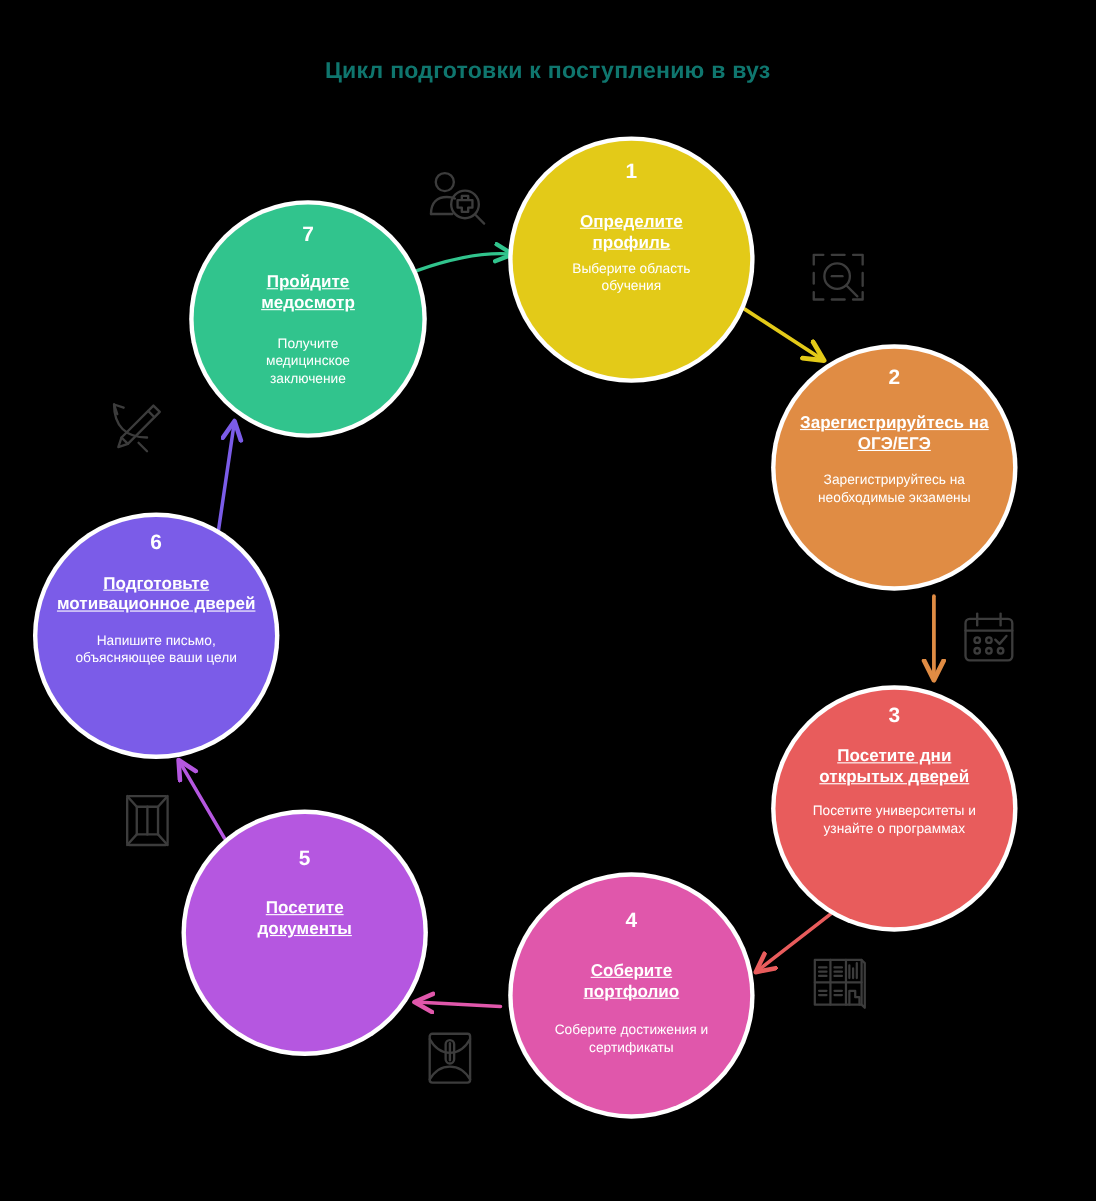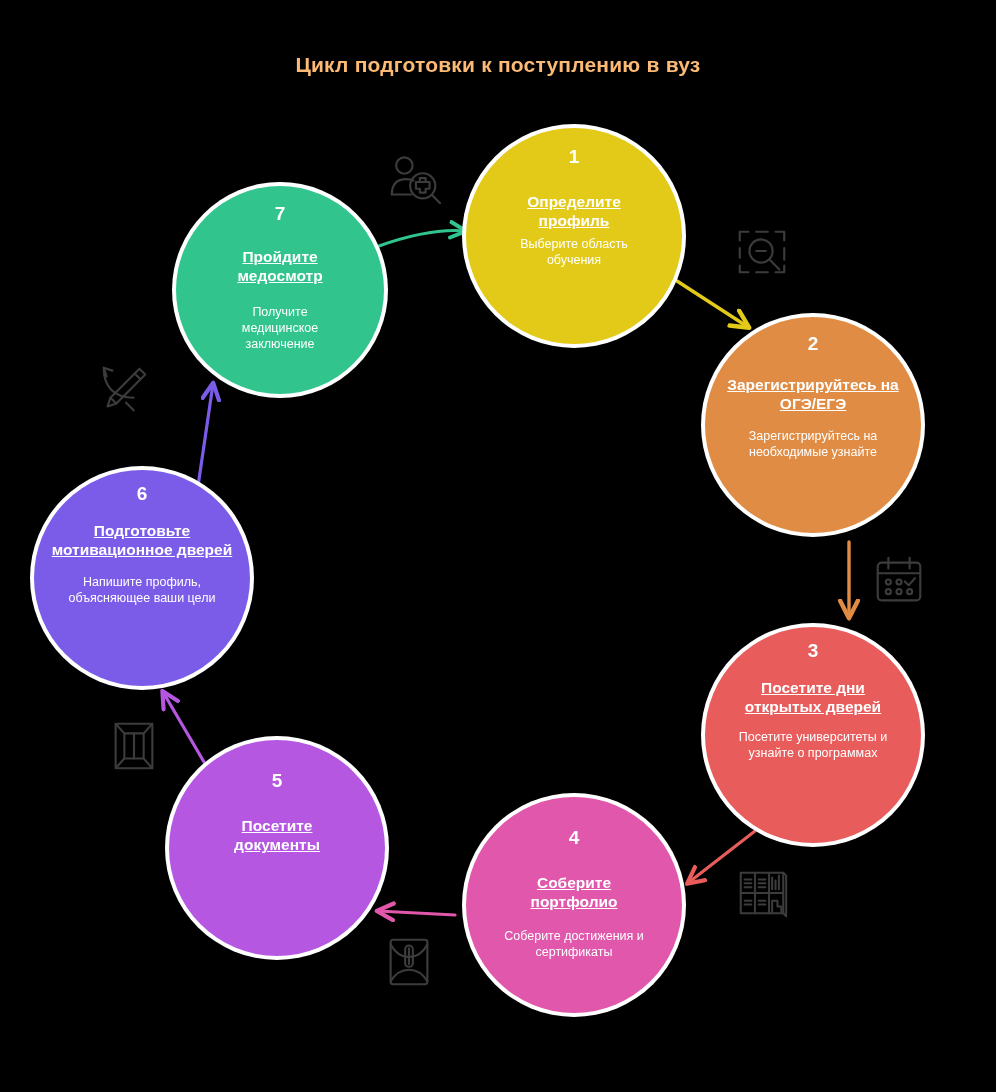--- a/index.html
+++ b/index.html
@@ -22,21 +22,21 @@
     background: #000000;
   }
   #title {
     position: absolute;
     left: 0;
     top: 53px;
     width: 996px;
     text-align: center;
     font-size: 21px;
     font-weight: bold;
-    color: #fdba74;
+    color: #0f766e;
     letter-spacing: 0.2px;
   }
   svg.layer {
     position: absolute;
     left: 0; top: 0;
     width: 996px;
     height: 1092px;
     pointer-events: none;
   }
   .node {
@@ -215,21 +215,21 @@
 
   <div class="node" style="left:466px; top:128px; width:216px; height:216px; background:#e3ca18; padding-top:19px;">
     <div class="num">1</div>
     <div class="ttl" style="margin-top:26px; max-width:160px;">Определите профиль</div>
     <div class="sub" style="margin-top:5px; max-width:150px;">Выберите область обучения</div>
   </div>
 
   <div class="node" style="left:705px; top:317px; width:216px; height:216px; background:#e08c44; padding-top:17px;">
     <div class="num">2</div>
     <div class="ttl" style="margin-top:22px; max-width:200px;">Зарегистрируйтесь на ОГЭ/ЕГЭ</div>
-    <div class="sub" style="margin-top:14px; max-width:176px;">Зарегистрируйтесь на необходимые узнайте</div>
+    <div class="sub" style="margin-top:14px; max-width:176px;">Зарегистрируйтесь на необходимые экзамены</div>
   </div>
 
   <div class="node" style="left:705px; top:627px; width:216px; height:216px; background:#e85c5c; padding-top:14px;">
     <div class="num">3</div>
     <div class="ttl" style="margin-top:18px; max-width:160px;">Посетите дни открытых дверей</div>
     <div class="sub" style="margin-top:12px; max-width:190px;">Посетите университеты и узнайте о программах</div>
   </div>
 
   <div class="node" style="left:466px; top:797px; width:216px; height:216px; background:#e057ab; padding-top:31px;">
     <div class="num">4</div>
@@ -238,21 +238,21 @@
   </div>
 
   <div class="node" style="left:169px; top:740px; width:216px; height:216px; background:#b557e0; padding-top:31px;">
     <div class="num">5</div>
     <div class="ttl" style="margin-top:26px; max-width:160px;">Посетите документы</div>
   </div>
 
   <div class="node" style="left:34px; top:470px; width:216px; height:216px; background:#7b5ce8; padding-top:14px;">
     <div class="num">6</div>
     <div class="ttl" style="margin-top:18px; max-width:190px;">Подготовьте мотивационное дверей</div>
-    <div class="sub" style="margin-top:14px; max-width:170px;">Напишите профиль, объясняющее ваши цели</div>
+    <div class="sub" style="margin-top:14px; max-width:170px;">Напишите письмо, объясняющее ваши цели</div>
   </div>
 
   <div class="node" style="left:176px; top:186px; width:208px; height:208px; background:#31c48d; padding-top:18px;">
     <div class="num">7</div>
     <div class="ttl" style="margin-top:24px; max-width:160px;">Пройдите медосмотр</div>
     <div class="sub" style="margin-top:18px; max-width:130px;">Получите медицинское заключение</div>
   </div>
 
 </div>
 

